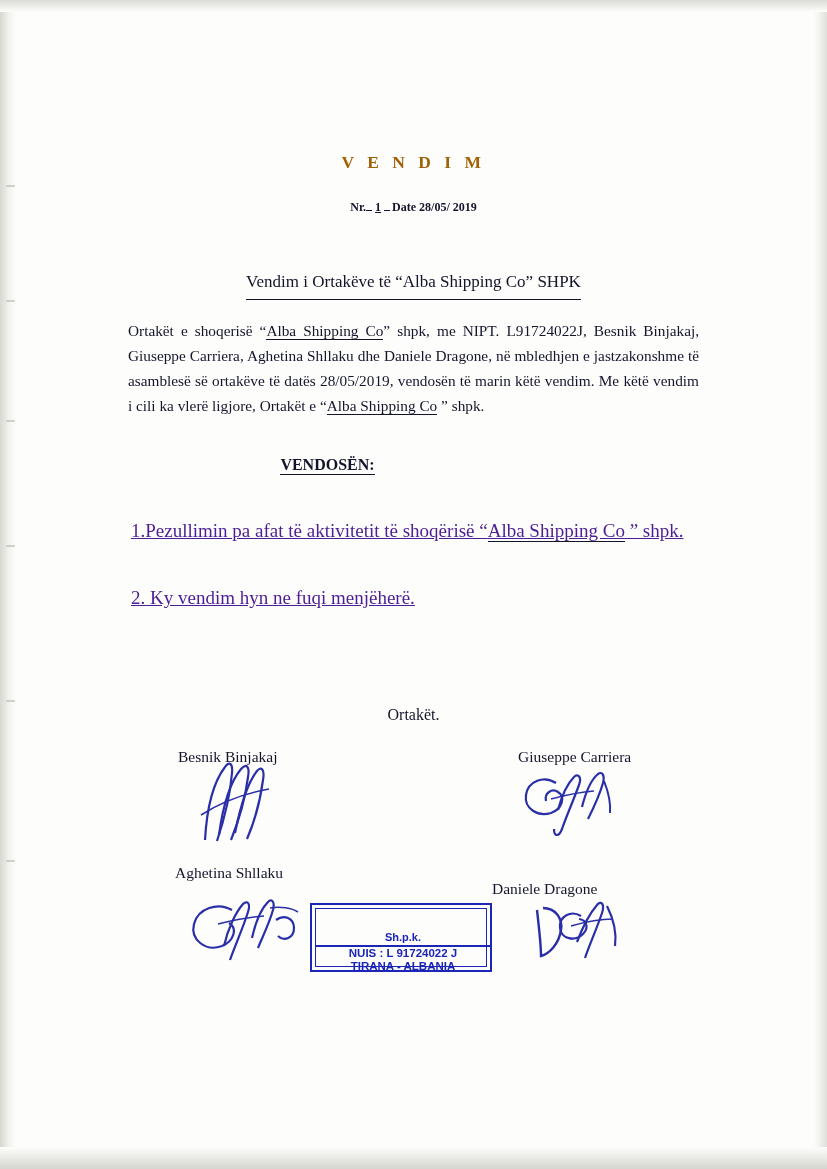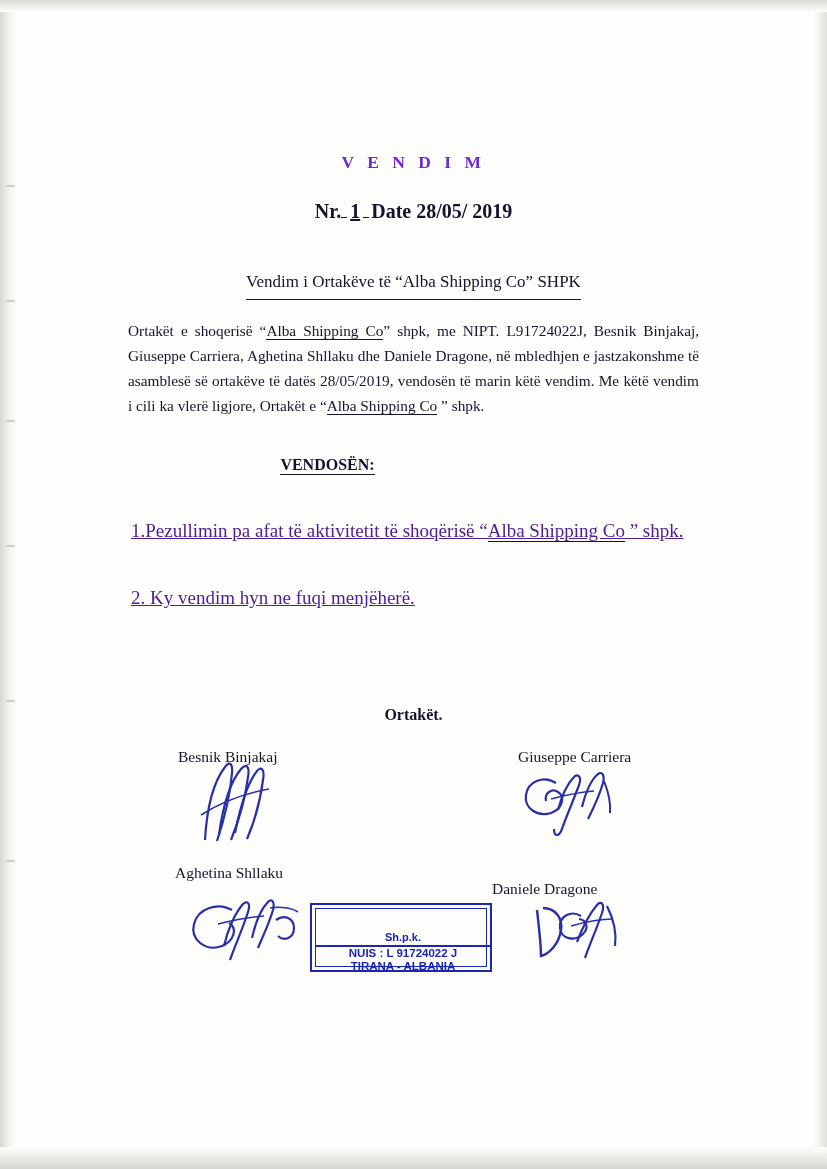--- a/index.html
+++ b/index.html
@@ -64,30 +64,30 @@
 
   .doc-title {
     position: absolute;
     top: 152px;
     left: 0;
     width: 827px;
     text-align: center;
     font-size: 17.5px;
     font-weight: bold;
     letter-spacing: 4.5px;
-    color: #6d28d9;
+    color: #a16207;
   }
 
   .doc-number-line {
     position: absolute;
     top: 200px;
     left: 0;
     width: 827px;
     text-align: center;
-    font-size: 20px;
+    font-size: 12px;
     font-weight: bold;
     color: #13142b;
   }
   .doc-number-line .nr-value {
     text-decoration: underline;
     padding: 0 3px;
   }
   .doc-number-line .nr-gap {
     display: inline-block;
     width: 6px;
@@ -152,21 +152,20 @@
   .item-2 { top: 585px; }
 
   .signers-label {
     position: absolute;
     top: 706px;
     left: 0;
     width: 827px;
     text-align: center;
     font-size: 16px;
     color: #14152c;
-    font-weight: bold;
   }
 
   .sig-name {
     position: absolute;
     font-size: 15.5px;
     color: #14152c;
     white-space: nowrap;
   }
   .sig-1 { top: 748px; left: 178px; }
   .sig-2 { top: 748px; left: 518px; }

